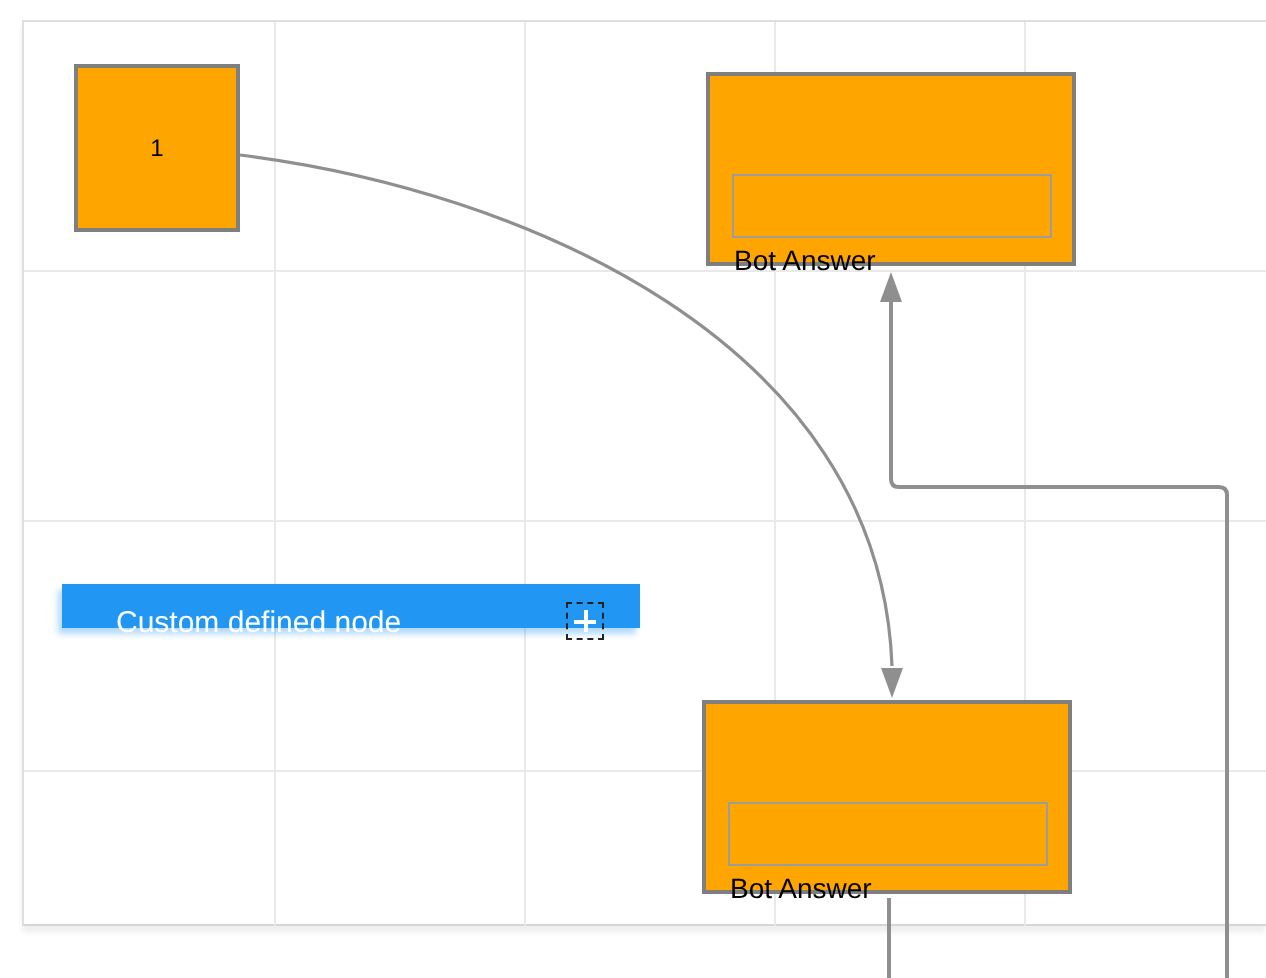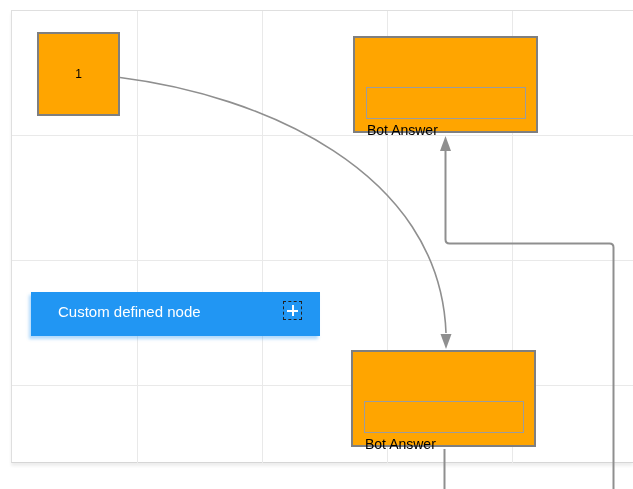--- a/index.html
+++ b/index.html
@@ -34,21 +34,21 @@
     font-size:14px;color:#000;white-space:nowrap;margin-top:44px;
   }
   .bot-node .bot-input{
     position:absolute;left:11px;top:49px;width:160px;height:32px;
     border:1px solid #9C9C9C;background:transparent;
     box-sizing:border-box;outline:none;font-size:13px;padding:2px 6px;
   }
   .bot-top{left:353px;top:36px;}
   .bot-bottom{left:351px;top:350px;}
   .custom-node{
-    left:31px;top:292px;width:289px;height:44px;
+    left:31px;top:292px;width:289px;height:22px;
     background:#2196F3;
     box-shadow:-2px 3px 3px rgba(33,150,243,0.35);
     color:#FFFFFF;font-size:15px;line-height:39px;
     padding-left:27px;box-sizing:border-box;
   }
   .plus-btn{
     position:absolute;left:252px;top:9px;width:19px;height:19px;
     border:1px dashed #222;box-sizing:border-box;
   }
   .plus-btn .bar{position:absolute;background:#FFFFFF;}

